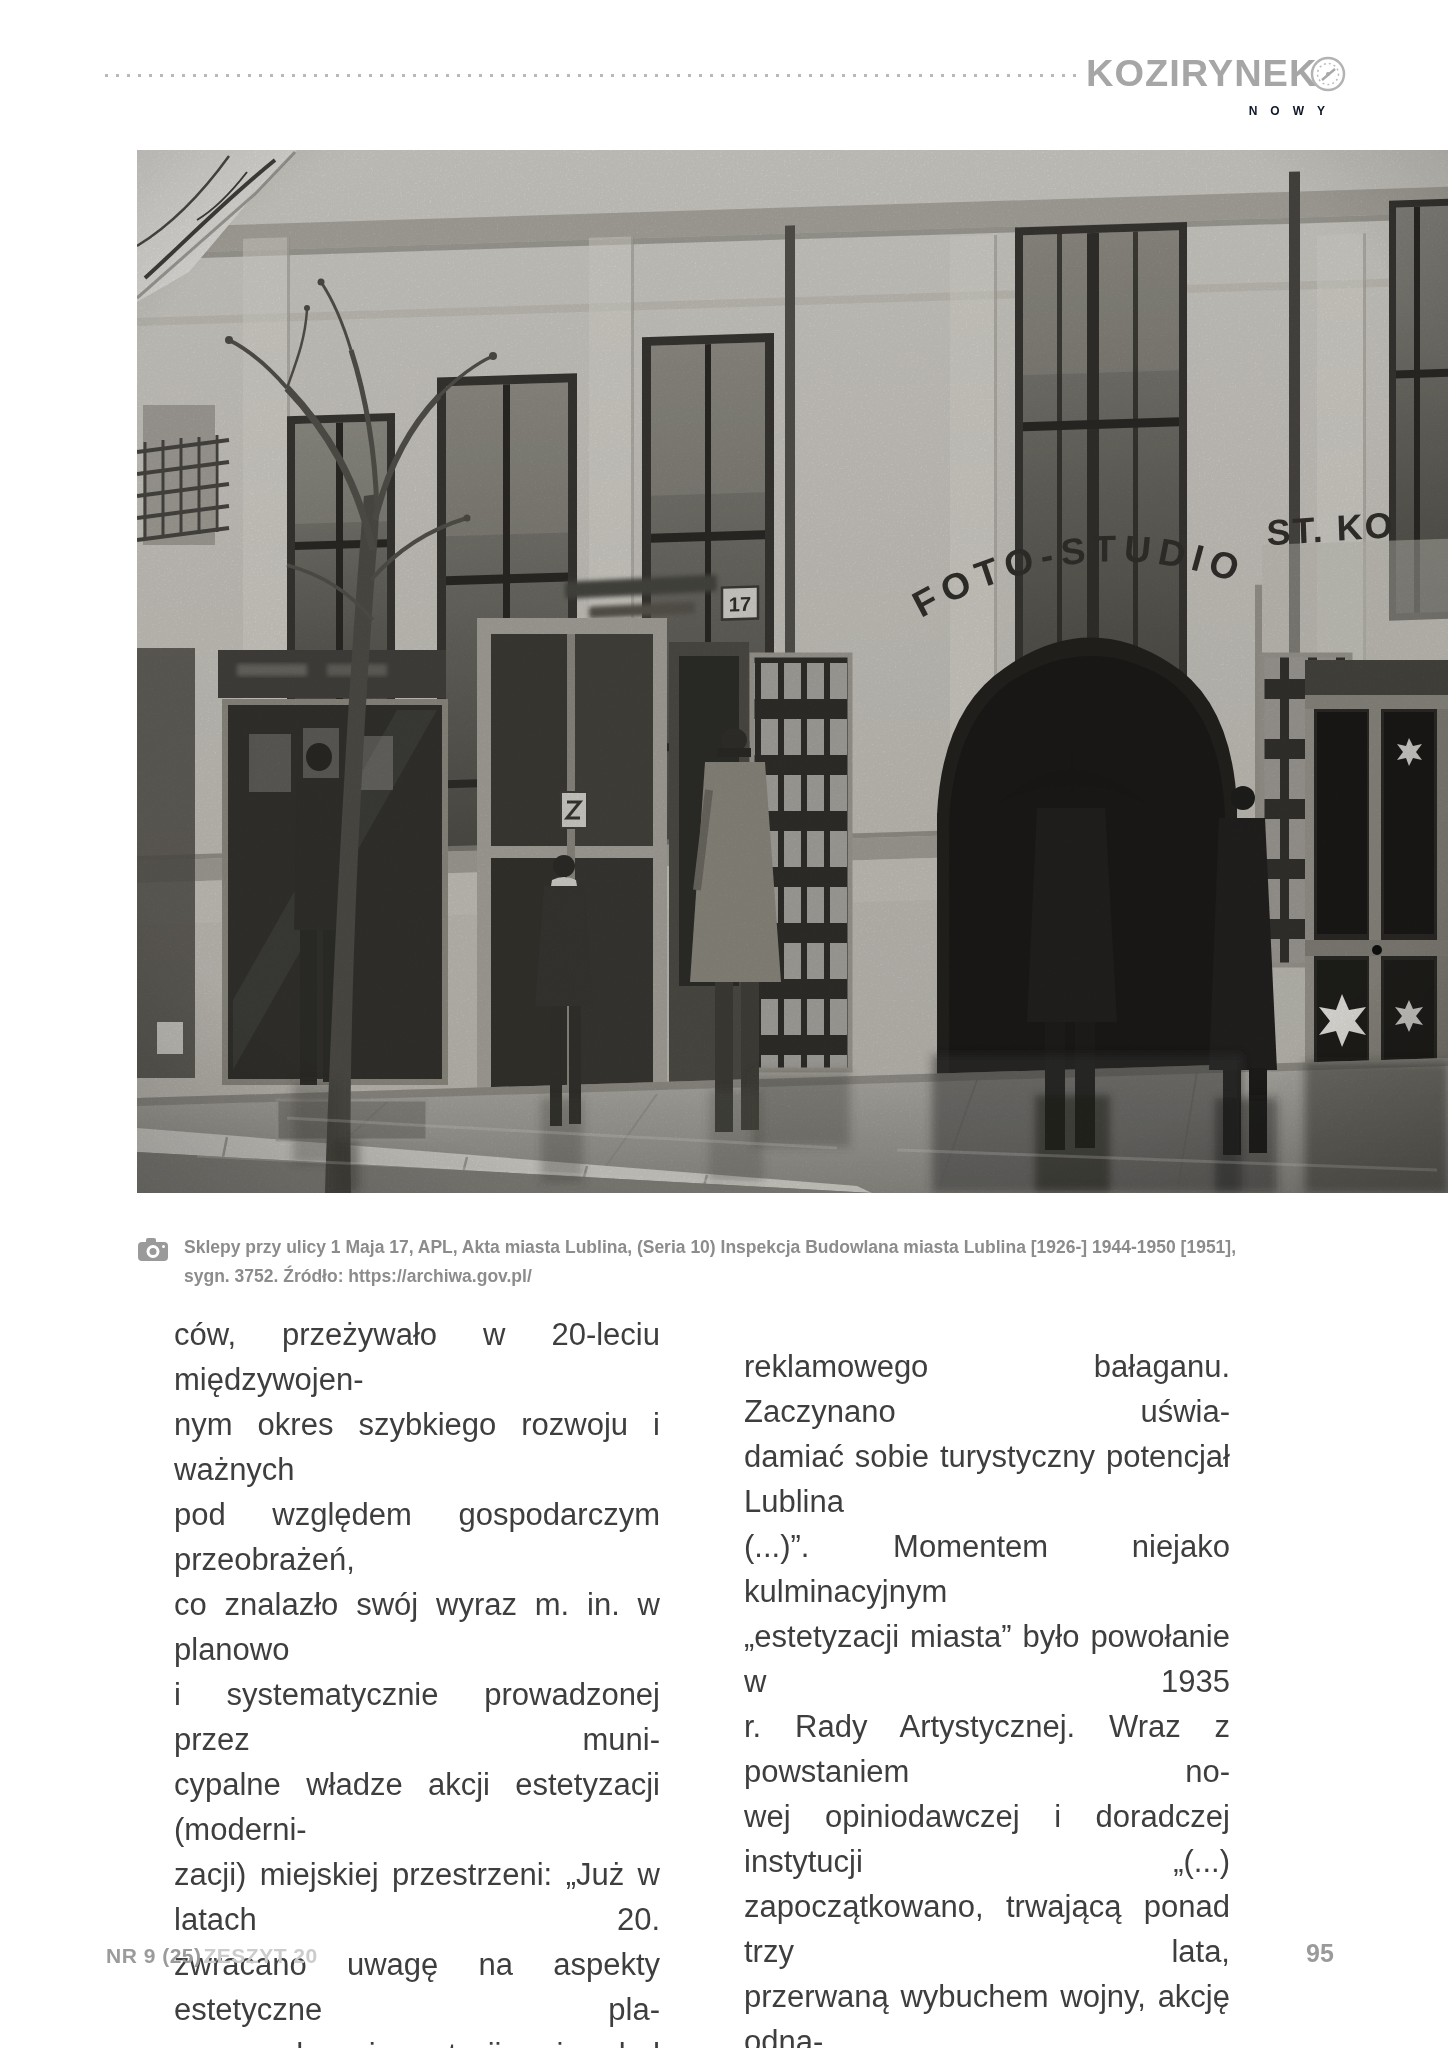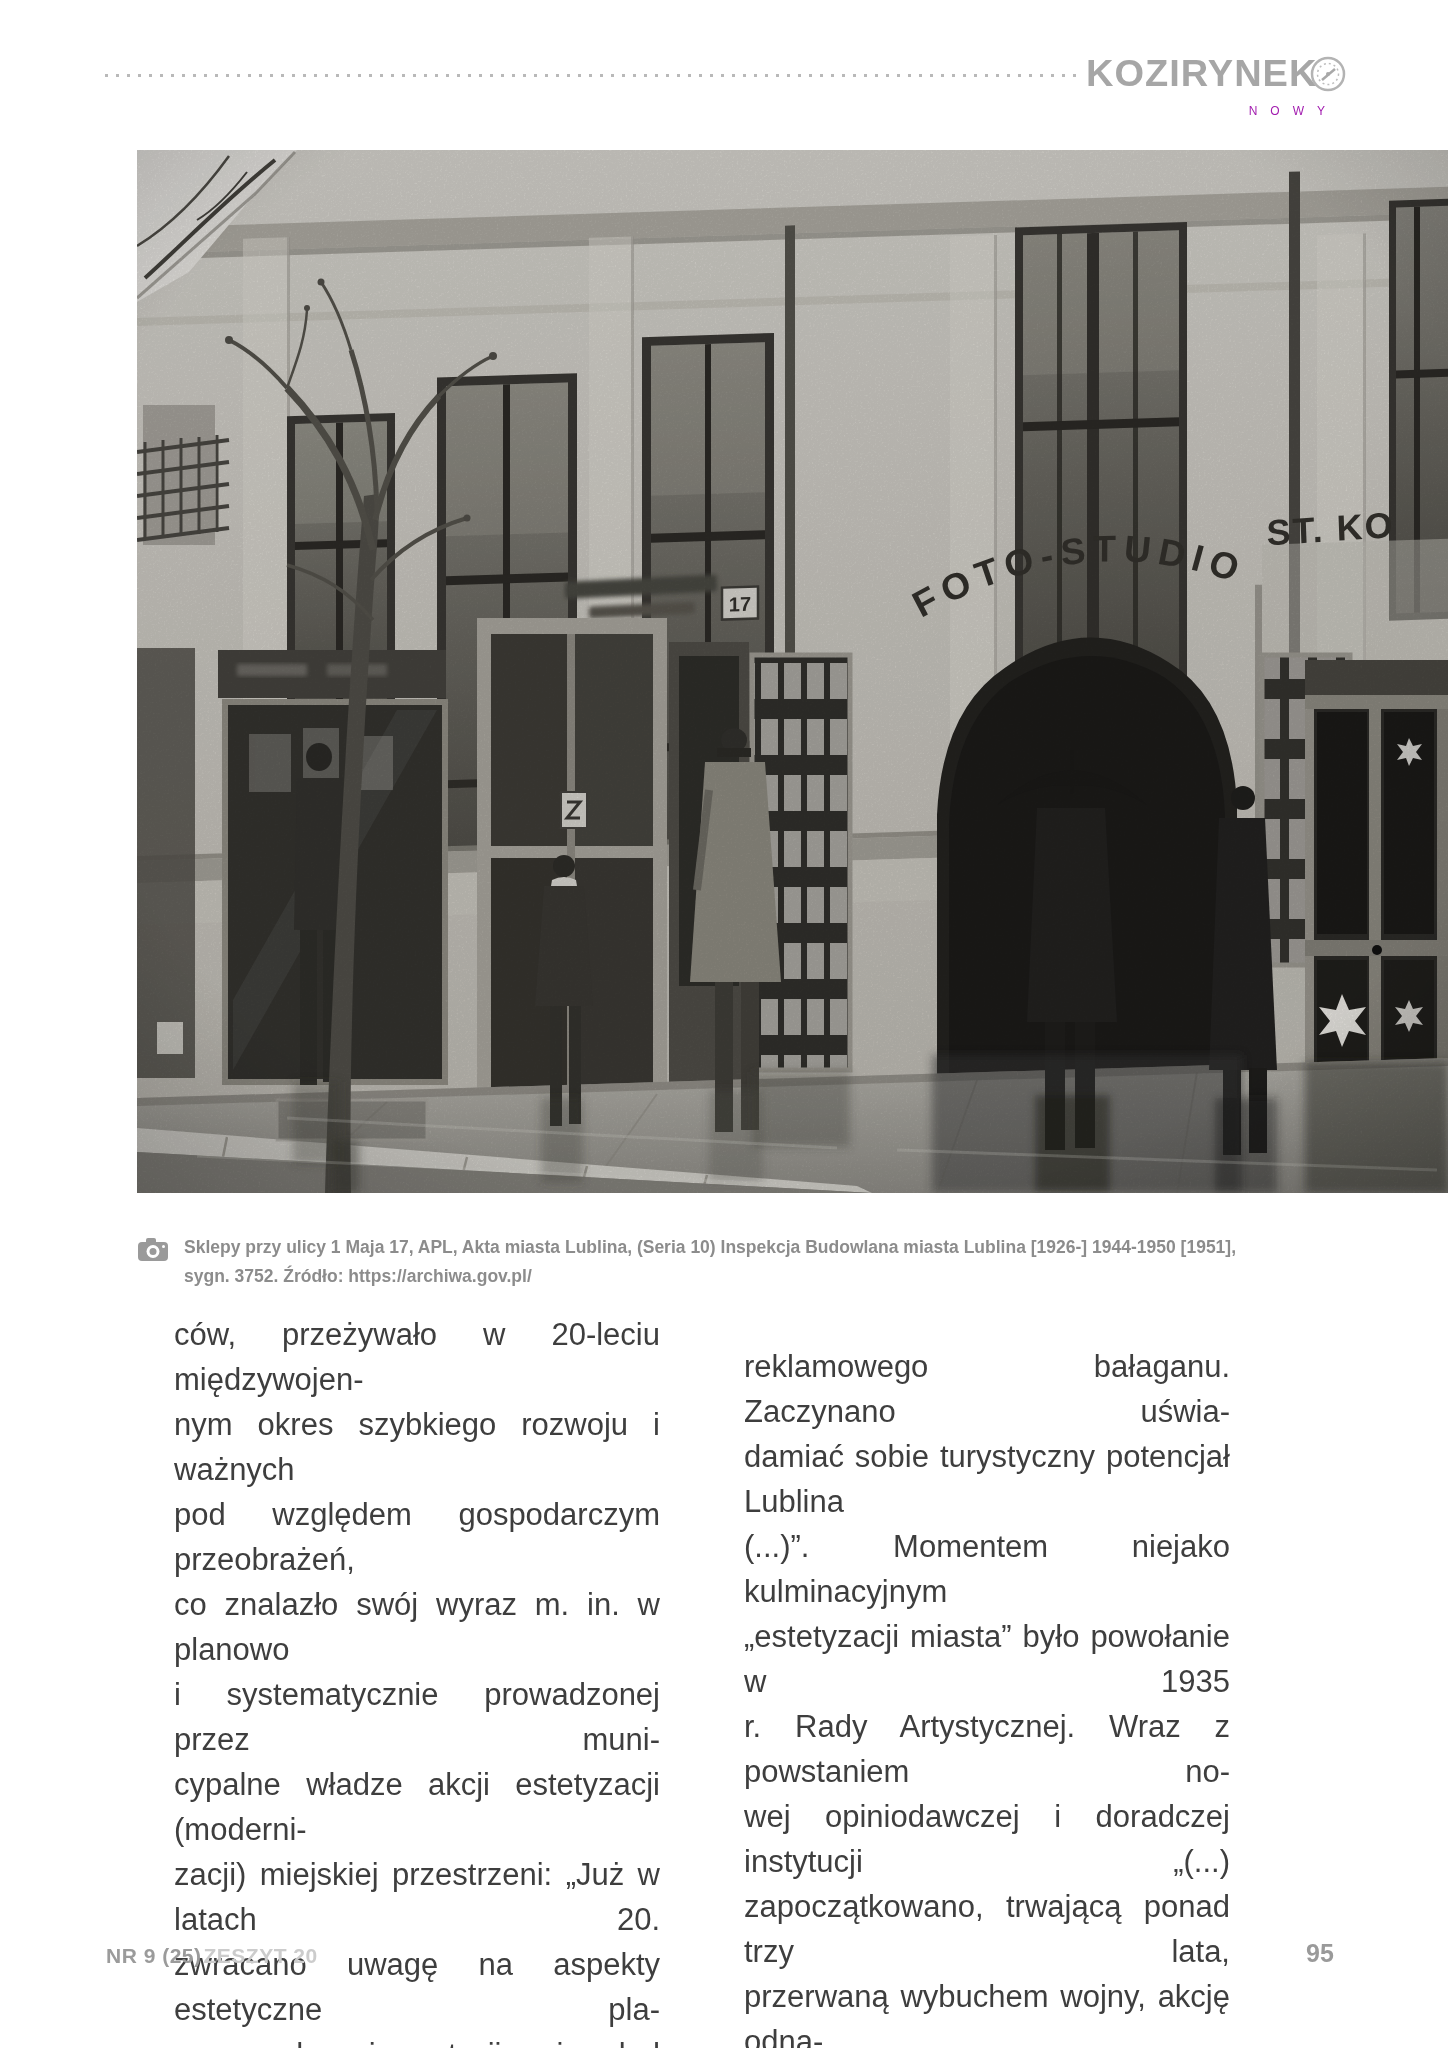--- a/index.html
+++ b/index.html
@@ -14,22 +14,22 @@
     position:absolute;left:105px;top:74px;width:978px;height:3px;
     background-image:repeating-linear-gradient(to right,#b9b9b9 0 3px,transparent 3px 11px);
   }
   .logo{position:absolute;left:1086px;top:54px;width:262px;height:66px;}
   .logo-text{
     position:absolute;left:0;top:0;font-size:38px;font-weight:800;color:#a6a6a6;
     letter-spacing:1px;transform:scaleY(.95);transform-origin:left top;white-space:nowrap;
   }
   .logo-stamp{position:absolute;right:0;top:0;}
   .logo-sub{
-    position:absolute;right:10px;top:50px;font-size:12px;font-weight:400;
-    letter-spacing:13px;color:#a21caf;white-space:nowrap;padding-left:16px;
+    position:absolute;right:10px;top:50px;font-size:12px;font-weight:700;
+    letter-spacing:13px;color:#0f172a;white-space:nowrap;padding-left:16px;
   }
 
   
   .photo-figure{position:absolute;left:137px;top:150px;width:1311px;height:1043px;overflow:hidden;background:#c9c6bf;}
   .photo-figure svg{display:block;}
 
   
   .caption-row{position:absolute;left:137px;top:1233px;width:1195px;display:flex;gap:15px;align-items:flex-start;}
   .caption-icon{flex:0 0 auto;margin-top:4px;}
   .caption-text{

